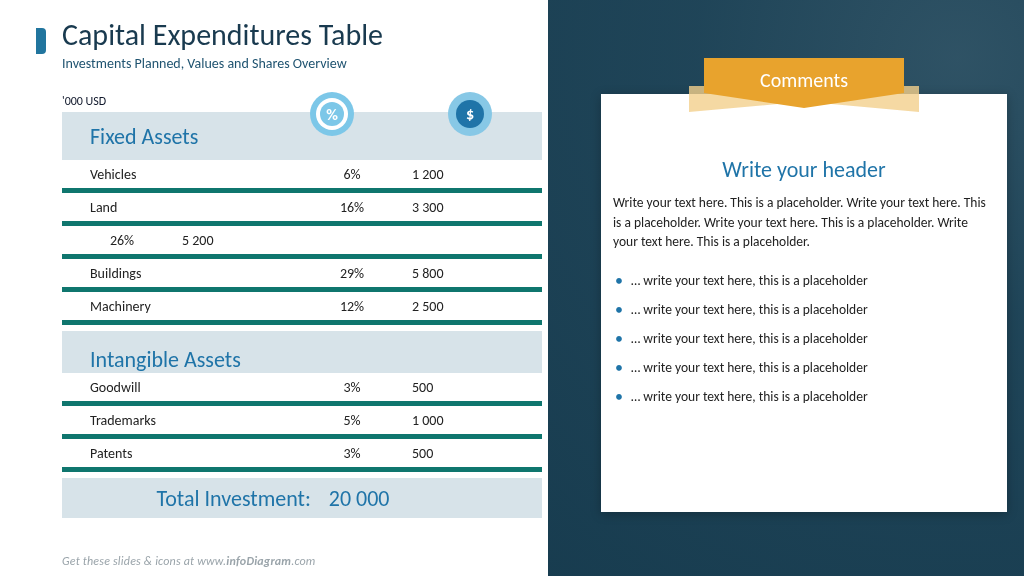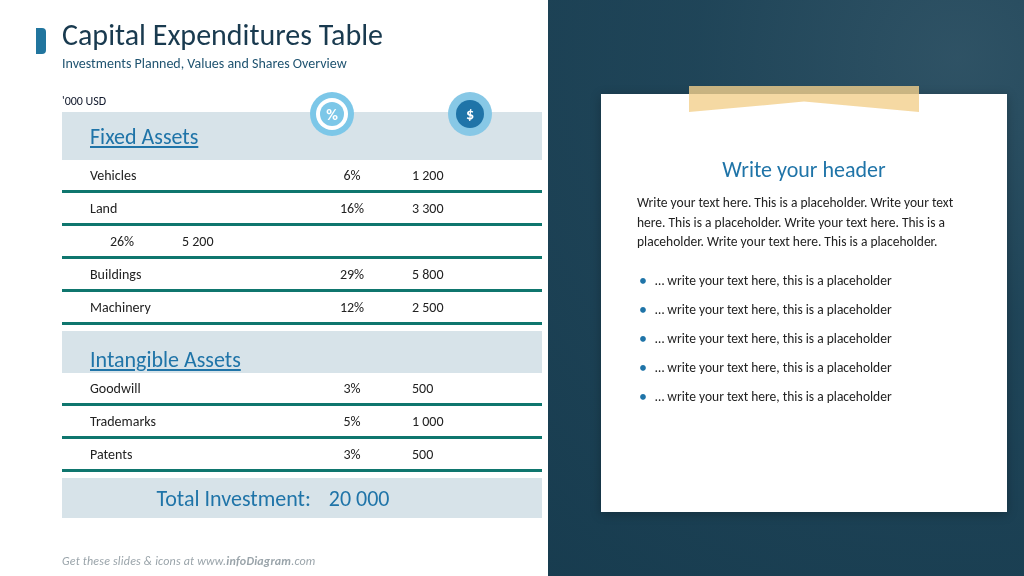--- a/index.html
+++ b/index.html
@@ -33,21 +33,21 @@
   .table {
     width: 480px; margin-top: 4px;
   }
   .header-row {
     background: #d7e3e9; height: 48px;
     display: flex; align-items: center;
     position: relative;
   }
   .section-label {
     color: #1f74a8; font-size: 22px; font-weight: 500;
-    padding-left: 28px; flex: 0 0 230px; text-decoration: underline;
+    padding-left: 28px; flex: 0 0 230px;
   }
   .icon-wrap {
     position: absolute; top: -20px;
     width: 44px; height: 44px;
     border-radius: 50%;
     display: flex; align-items: center; justify-content: center;
   }
   .icon-wrap.pct { left: 248px; }
   .icon-wrap.usd { left: 386px; }
   .ring-outer {
@@ -66,21 +66,21 @@
   }
   .usd .ring-outer { background:#87c8e6; }
   .usd .ring-core {
     position:absolute; inset:8px; border-radius:50%;
     background:#1f74a8; color:#fff; display:flex;
     align-items:center; justify-content:center;
     font-size:16px; font-weight:600;
   }
   .data-row {
     display:flex; align-items:center;
-    height: 33px; border-bottom:3px solid #0f766e;
+    height: 33px; border-bottom:5px solid #0f766e;
     font-size:14px; color:#222;
   }
   .data-row .c1 { flex:0 0 230px; padding-left:28px; }
   .data-row .c2 { flex:0 0 120px; text-align:center; }
   .data-row .c3 { flex:0 0 120px; text-align:left; }
   .section2 {
     background:#d7e3e9; height:42px;
     display:flex; align-items:flex-end; margin-top:6px;
   }
   .total-row {
@@ -121,21 +121,21 @@
     clip-path: polygon(0 0,100% 0,100% 100%,50% 60%,0 100%);
   }
   .ribbon-front {
     position:relative; width:200px; margin:0 auto;
     background:#e8a32d; color:#fff;
     font-size:20px; text-align:center;
     padding:10px 0 16px;
     clip-path: polygon(0 0,100% 0,100% 70%,50% 100%,0 70%);
   }
   .card-body {
-    padding: 62px 36px 0;
+    padding: 62px 12px 0;
   }
   .card-header {
     text-align:center; color:#1f74a8;
     font-size:22px; margin-bottom:10px;
   }
   .card-text {
     font-size:13.5px; color:#222; line-height:1.45;
     margin-bottom:14px;
   }
   .bullets { list-style:none; }
@@ -226,20 +226,21 @@
 
     <div class="footer">
       <span>Get these slides &amp; icons at www.</span><span class="b">infoDiagram</span><span>.com</span>
     </div>
   </div>
 
   <div class="right">
     <div class="card">
       <div class="ribbon">
         <div class="ribbon-back"></div>
+        <div class="ribbon-front">Comments</div>
       </div>
       <div class="card-body">
         <div class="card-header">Write your header</div>
         <div class="card-text">Write your text here. This is a placeholder. Write your text here. This is a placeholder. Write your text here. This is a placeholder. Write your text here. This is a placeholder.</div>
         <ul class="bullets">
           <li>… write your text here, this is a placeholder</li>
           <li>… write your text here, this is a placeholder</li>
           <li>… write your text here, this is a placeholder</li>
           <li>… write your text here, this is a placeholder</li>
           <li>… write your text here, this is a placeholder</li>

